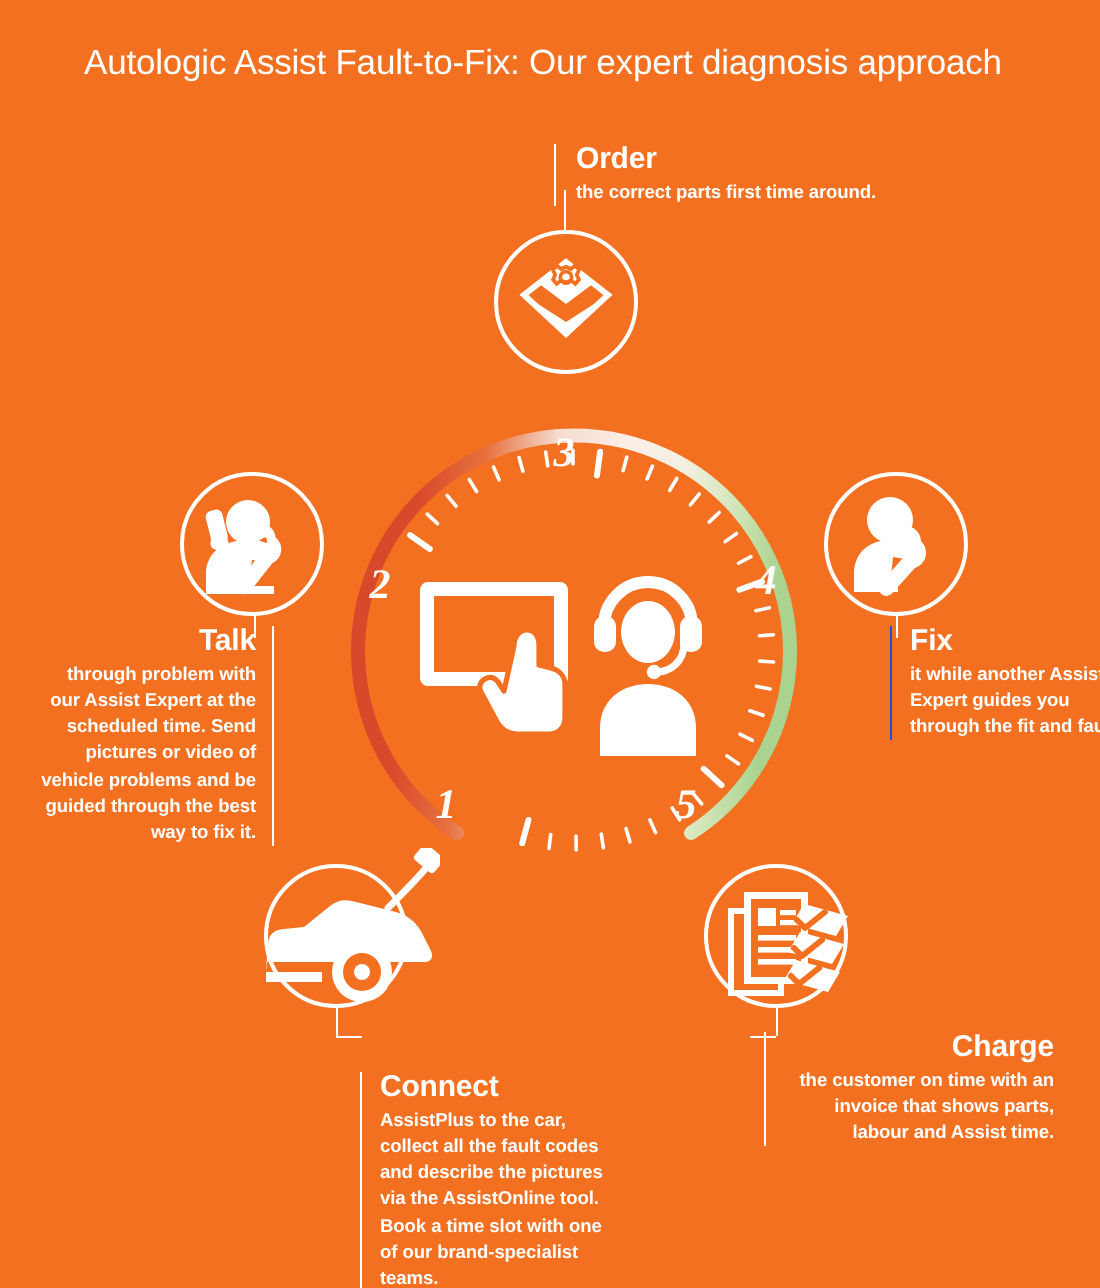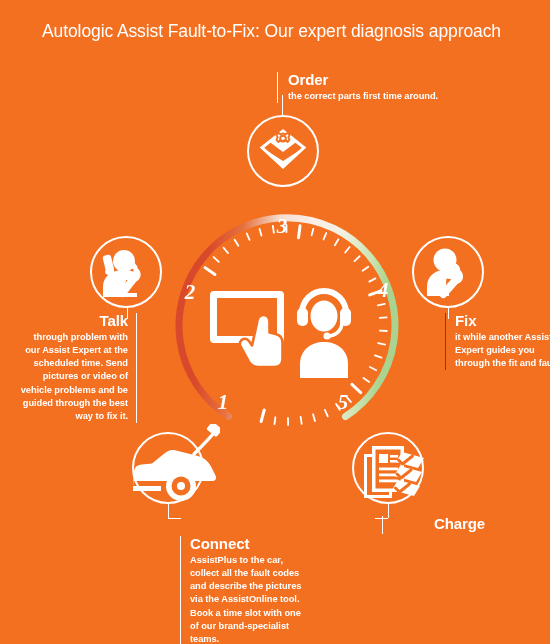--- a/index.html
+++ b/index.html
@@ -149,21 +149,21 @@
     width: 120px;
     text-align: left;
     padding-left: 9px;
     border-left: 1px solid #ffffff;
     margin-top: 20px;
   }
   
   #block-charge {
     left: 370px; top: 516px;
     width: 135px;
-    text-align: center;
+    text-align: right;
     padding-left: 9px;
     border-left: 1px solid #ffffff;
   }
 </style>
 </head>
 <body>
 
 <div id="stage">
 
   <div id="page-title">Autologic Assist Fault-to-Fix: Our expert diagnosis approach</div>
@@ -386,15 +386,16 @@
     <div class="block-body">it while another Assist Expert guides you through the fit and fault.</div>
   </div>
 
   <div class="block" id="block-connect">
     <div class="block-title">Connect</div>
     <div class="block-body">AssistPlus to the car, collect all the fault codes and describe the pictures via the AssistOnline tool. Book a time slot with one of our brand-specialist teams.</div>
   </div>
 
   <div class="block" id="block-charge">
     <div class="block-title">Charge</div>
+    <div class="block-body">the customer on time with an invoice that shows parts, labour and Assist time.</div>
   </div>
 
 </div>
 
 </body></html>

